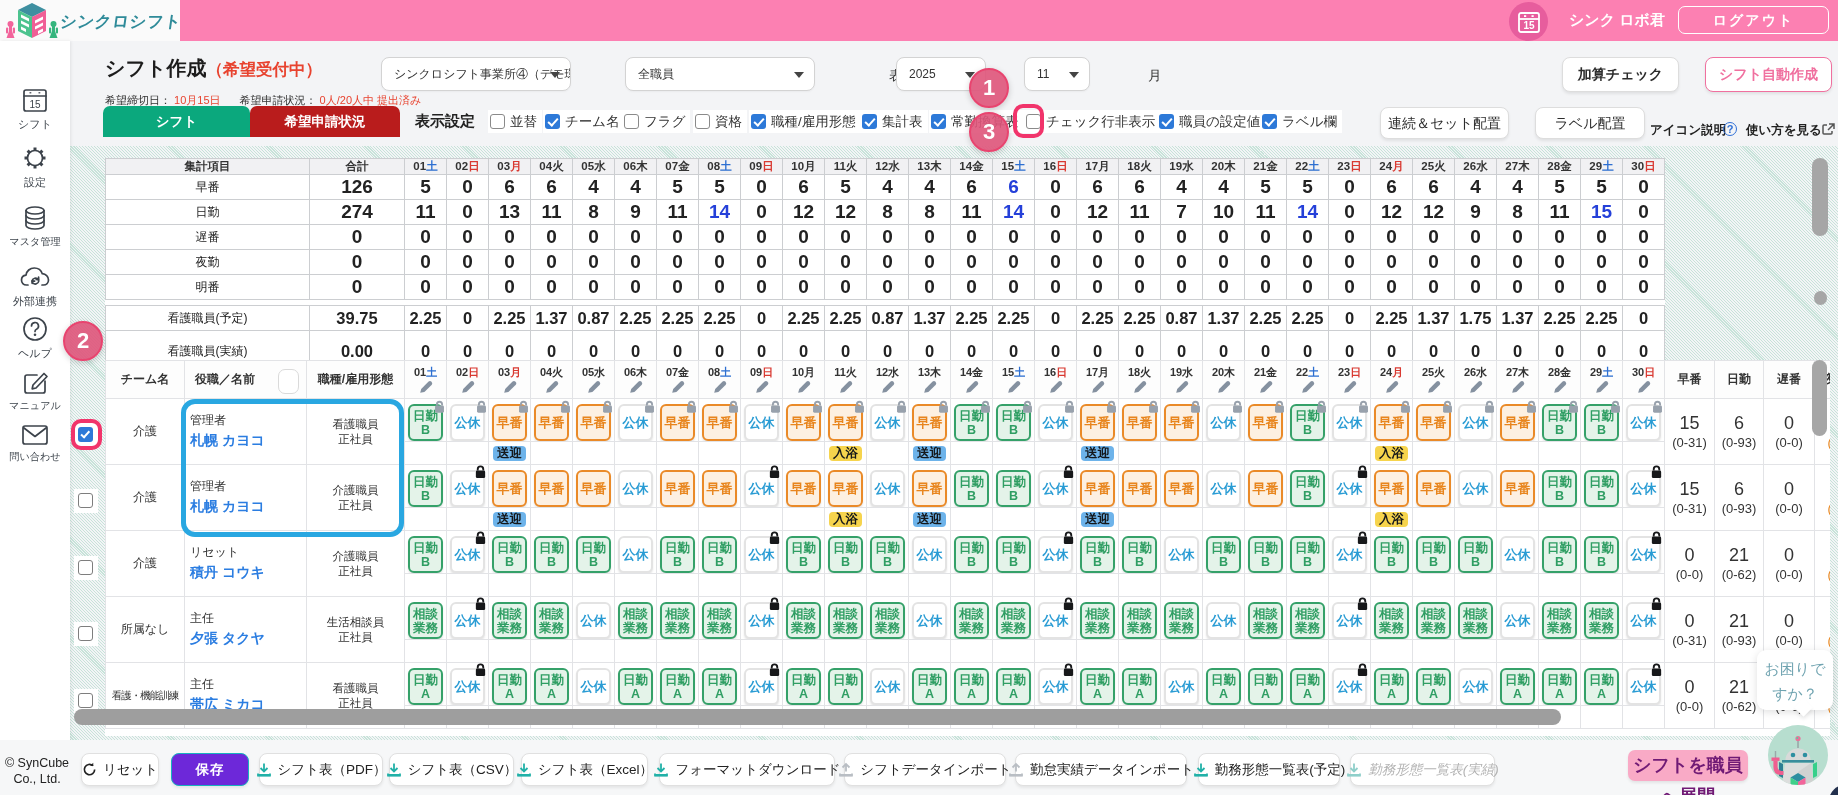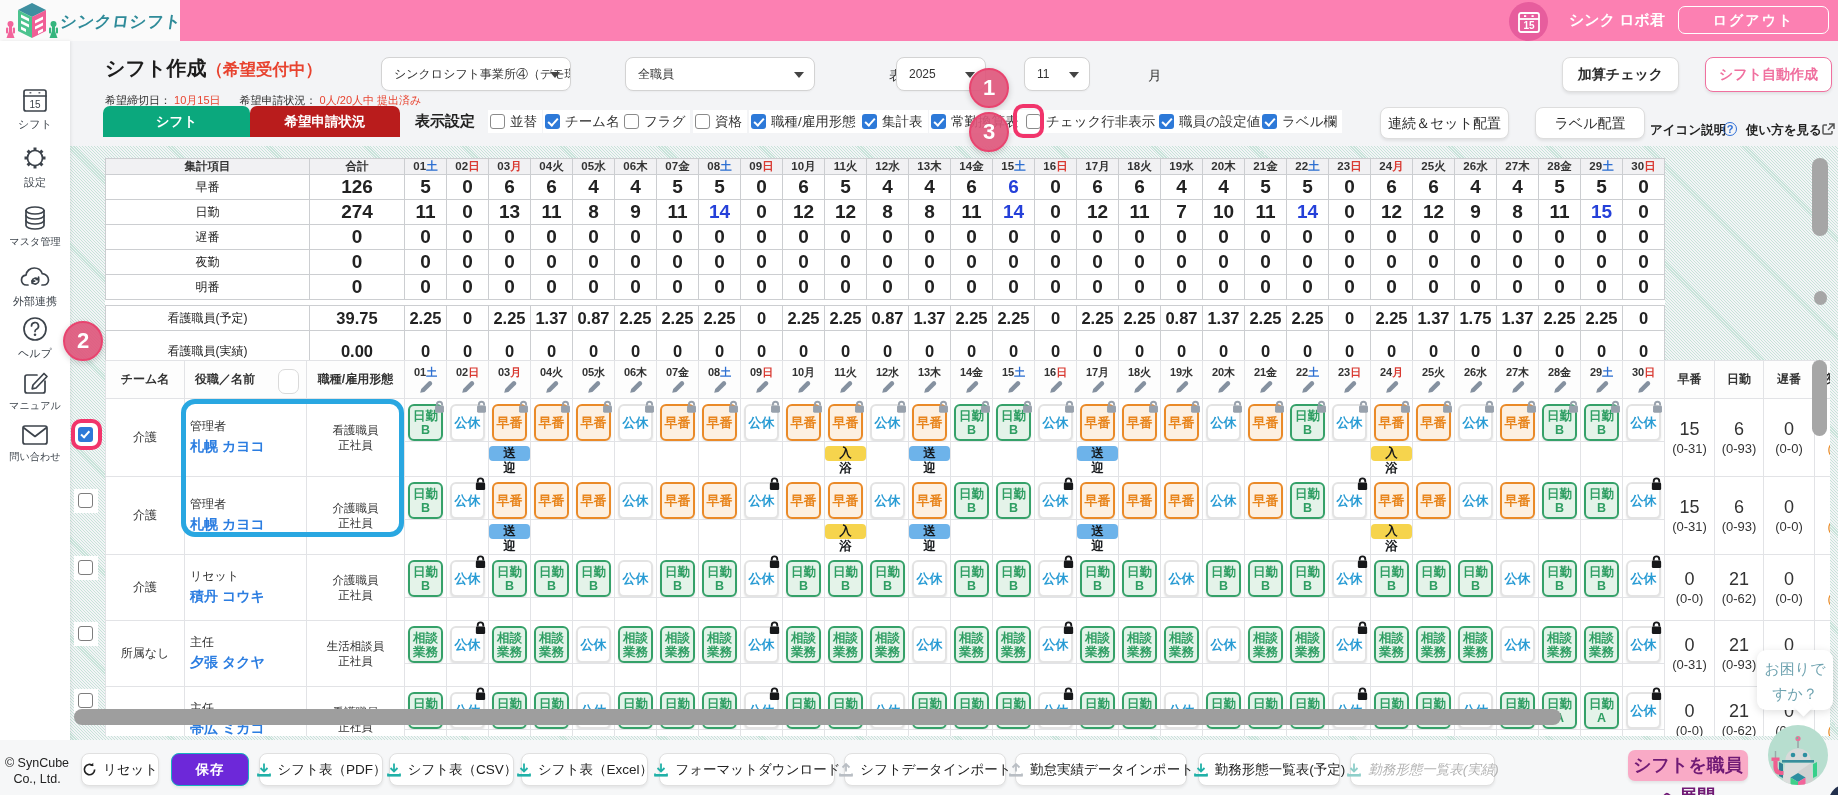--- a/index.html
+++ b/index.html
@@ -52,21 +52,21 @@
 .pname{font-size:14px;font-weight:bold;color:#2b7de1;text-align:left;padding-left:5px;line-height:19px;margin-top:3px;}
 .emp{font-size:11.5px;color:#333;line-height:15px;}
 .chipcell{position:relative;}
 .chip{position:relative;display:inline-block;margin-top:4px;width:35px;height:37px;border-radius:6px;border:2px solid;font-weight:bold;box-shadow:0 2px 2px rgba(0,0,0,.10);vertical-align:middle;}
 .chip.g{border-color:#35a169;color:#2f9e63;background:#e4f3e9;}
 .chip.o{border-color:#ea8a28;color:#e8851d;background:#fdf0e1;}
 .chip.w{border-color:#e3e3e3;color:#2a9cd4;background:#fff;}
 .c1{font-size:13px;line-height:33px;}
 .c2{font-size:12.5px;line-height:14px;padding-top:3px;display:block;}
 .lock{position:absolute;}
-.slab{display:inline-block;height:15px;line-height:15px;border-radius:4px;font-size:12.5px;font-weight:bold;color:#14171a;padding:0 12px;margin-top:4px;}
+.slab{display:inline-block;height:15px;line-height:15px;border-radius:4px;font-size:12.5px;font-weight:bold;color:#14171a;padding:0 4px;margin-top:4px;}
 .slab.b{background:#6db3ea;} .slab.y{background:#f6d44d;}
 .rnum{font-size:18px;color:#333;line-height:23px;}
 .rsub{font-size:13px;color:#333;line-height:16px;}
 
 .anncirc{position:absolute;width:40px;height:40px;border-radius:50%;background:rgba(223,84,122,.90);border:2px solid #e8446f;color:#fff;font-size:22px;font-weight:bold;text-align:center;line-height:36px;box-shadow:0 2px 6px rgba(0,0,0,.18);}
 .annbox{position:absolute;border:4px solid #f1346b;border-radius:10px;}
 #bluebox{position:absolute;left:181px;top:399px;width:223px;height:138px;border:5px solid #29a7e1;border-radius:14px;box-sizing:border-box;}
 .sbar{position:absolute;background:#a6a6a6;}
 
 #ftr{position:absolute;left:0px;top:740px;width:1838px;height:55px;background:#f6f7f8;}

